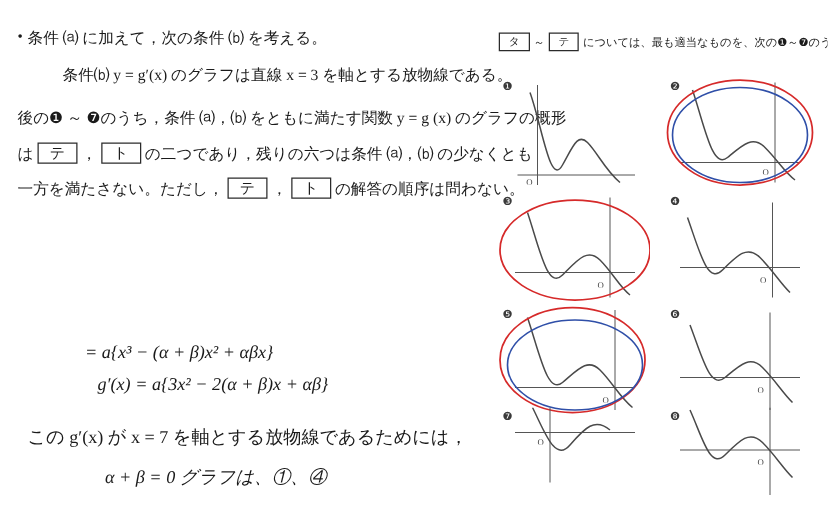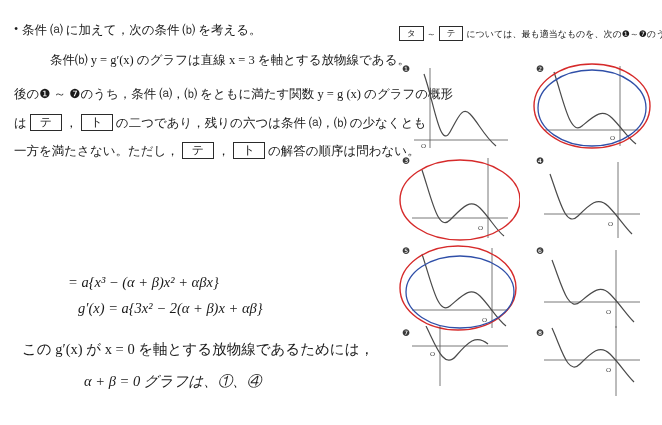--- a/index.html
+++ b/index.html
@@ -150,21 +150,21 @@
     <div class="para l2">
       <span>は</span><span class="ans-box">テ</span><span>，</span><span class="ans-box">ト</span><span>の二つであり，残りの六つは条件 ⒜，⒝ の少なくとも</span>
     </div>
 
     <div class="para l3">
       <span>一方を満たさない。ただし，</span><span class="ans-box">テ</span><span>，</span><span class="ans-box">ト</span><span>の解答の順序は問わない。</span>
     </div>
 
     <div class="math m2">= a{x³ − (α + β)x² + αβx}</div>
     <div class="math m3">g′(x) = a{3x² − 2(α + β)x + αβ}</div>
-    <div class="math m4">この  g′(x)  が  x = 0  を軸とする放物線であるためには，</div>
+    <div class="math m4">この  g′(x)  が  x = 7  を軸とする放物線であるためには，</div>
     <div class="math m5">α + β = 0          グラフは、①、④</div>
   </div>
 
   <div class="right-col">
 
     <div class="instr">
       <span class="ans-box">タ</span><span>～</span><span class="ans-box">テ</span><span>については、最も適当なものを、次の❶～❼のうちから一つ</span>
     </div>
 
     <div class="graph-grid">

